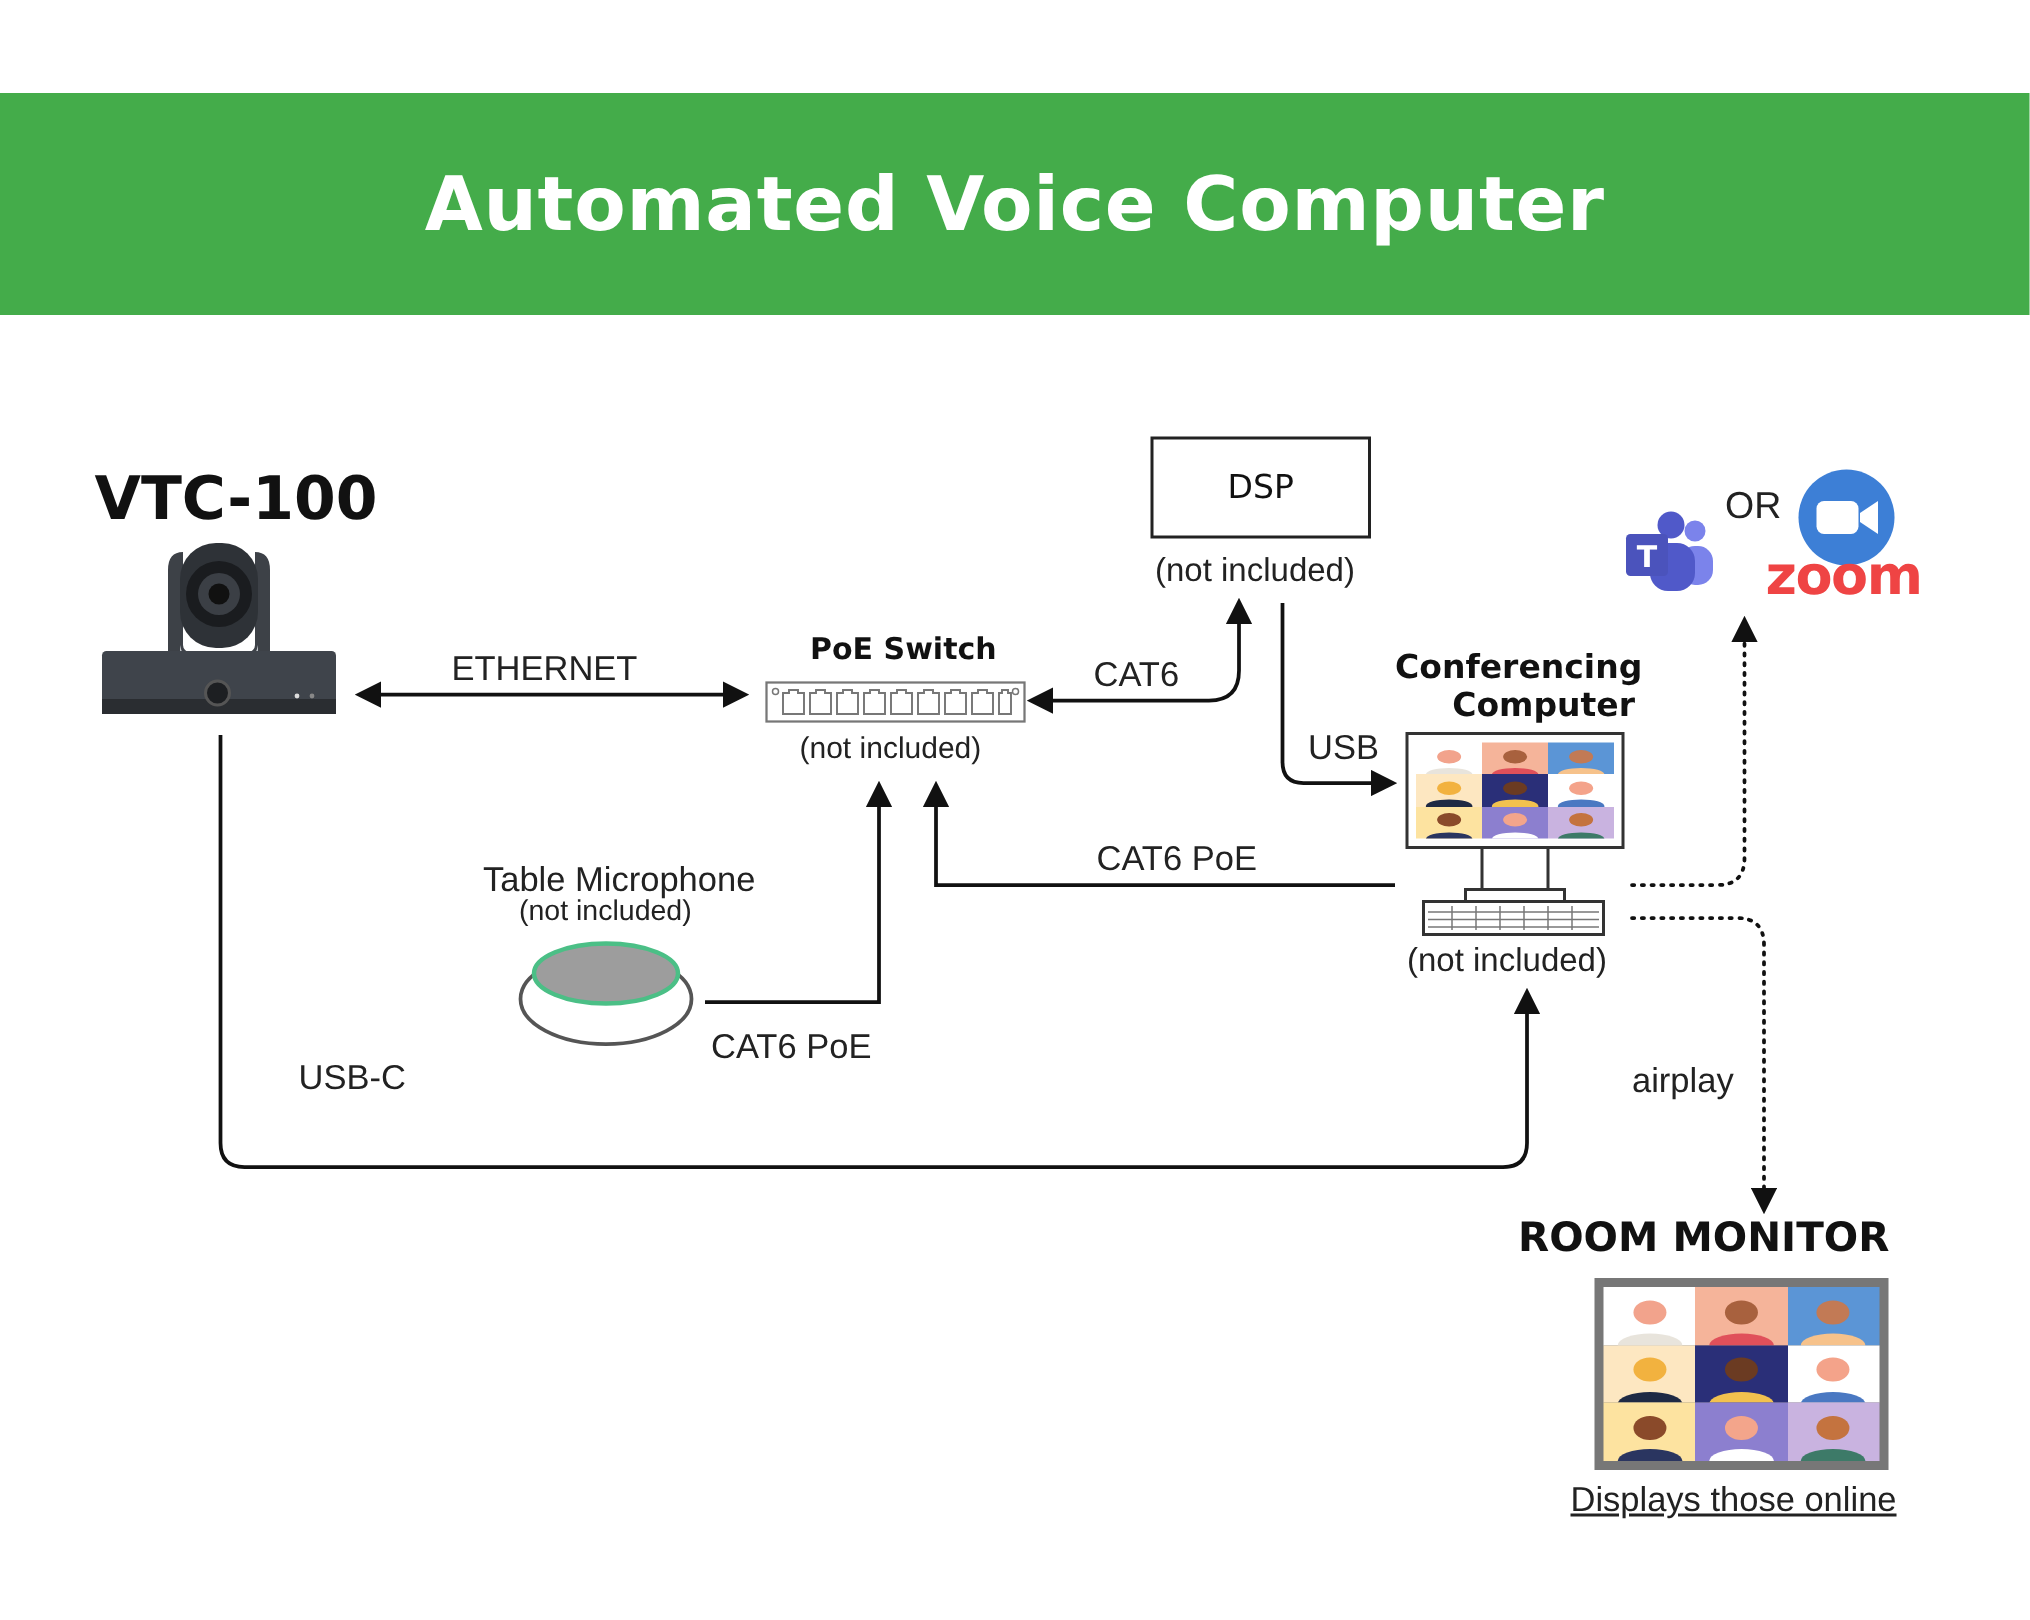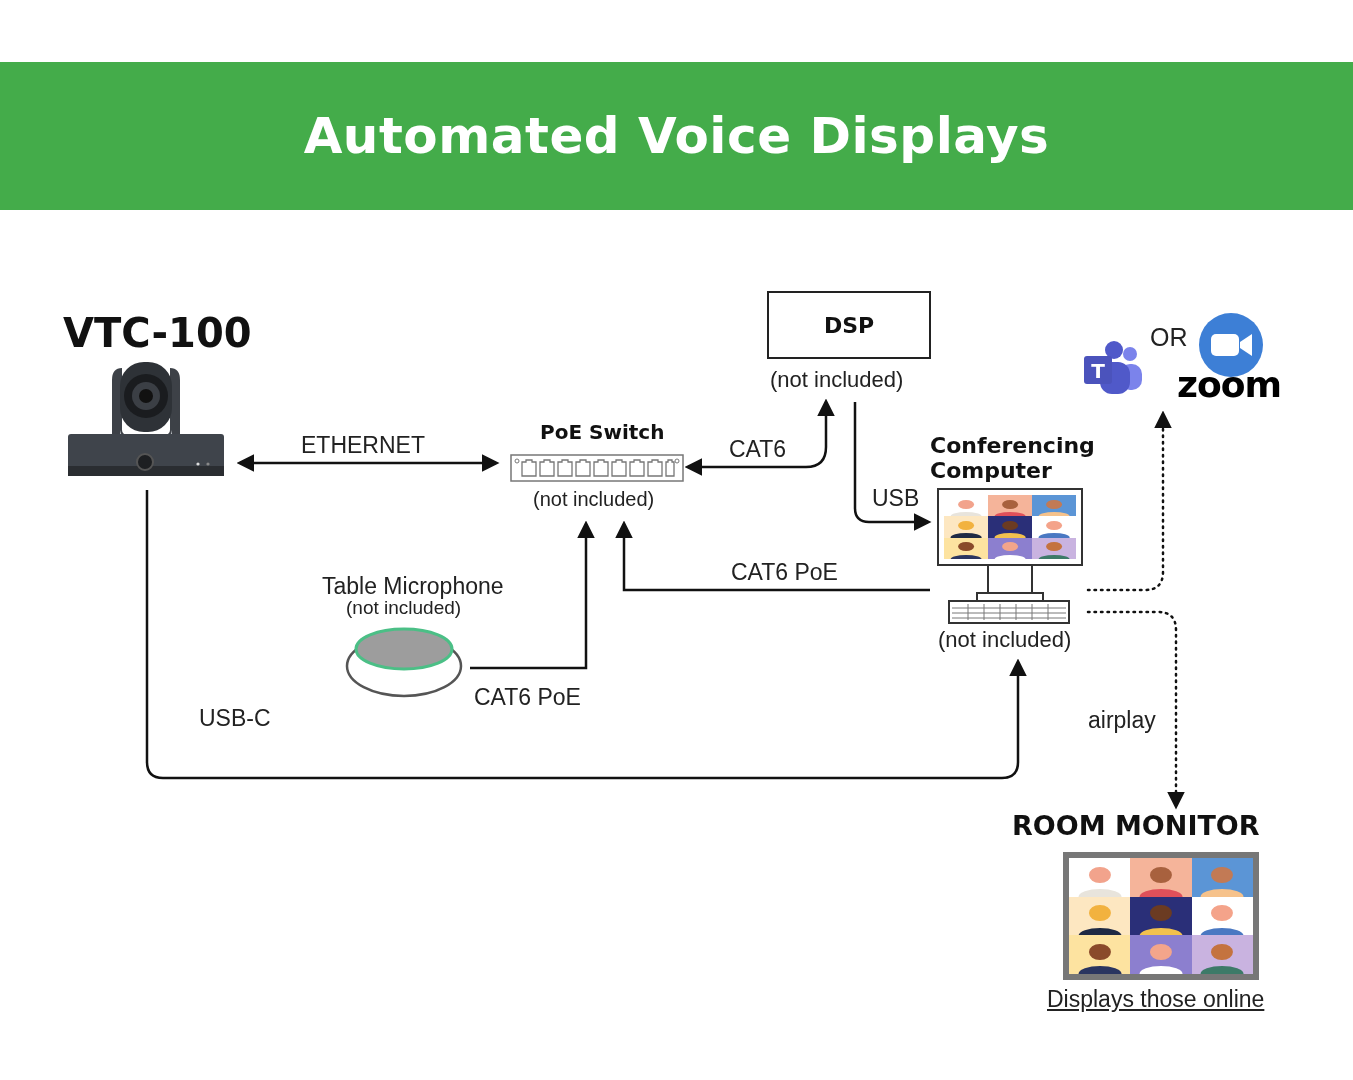--- a/index.html
+++ b/index.html
@@ -2,31 +2,31 @@
 <html><head>
 <meta charset="utf-8">
 <style>
   html, body { margin:0; padding:0; background:#ffffff; }
   body { width:1353px; height:1080px; position:relative; overflow:hidden; font-family:"DejaVu Sans", sans-serif; color:#111; }
   .banner { position:absolute; left:0; top:62px; width:1353px; height:148px; background:#44ac4a; display:flex; flex-direction:column; align-items:center; justify-content:center; }
   .banner div { color:#fff; font-weight:bold; font-size:50px; line-height:58px; letter-spacing:0.5px; }
   .lbl { position:absolute; white-space:nowrap; }
   .light { font-family:"Liberation Sans", sans-serif; font-weight:normal; color:#222; }
   svg.wires { position:absolute; left:0; top:0; }
-  .dsp-box { position:absolute; left:767px; top:291px; width:164px; height:68px; border:2px solid #222; box-sizing:border-box; display:flex; align-items:center; justify-content:center; font-weight:bold; font-size:22px; }
+  .dsp-box { position:absolute; left:767px; top:291px; width:147px; height:68px; border:2px solid #222; box-sizing:border-box; display:flex; align-items:center; justify-content:center; font-weight:normal; font-size:22px; }
   .grid3 { display:grid; grid-template-columns:repeat(3,1fr); grid-template-rows:repeat(3,1fr); }
   .grid3 span { display:block; position:relative; overflow:hidden; }
   .grid3 span::before { content:""; position:absolute; left:50%; top:22%; width:36%; height:42%; transform:translateX(-50%); border-radius:50%; background:var(--face,#c98a62); }
   .grid3 span::after { content:""; position:absolute; left:50%; bottom:-20%; width:70%; height:40%; transform:translateX(-50%); border-radius:50% 50% 0 0; background:var(--shirt,#e9e0d4); }
 </style>
 </head>
 <body>
 
 <div class="banner">
-  <div>Automated Voice Displays</div>
+  <div>Automated Voice Computer</div>
 </div>
 
 <svg class="wires" width="1353" height="1080">
   <defs>
     <marker id="ah" viewBox="0 0 10 10" refX="8" refY="5" markerWidth="7" markerHeight="7" orient="auto-start-reverse">
       <path d="M0,0 L10,5 L0,10 z" fill="#111"></path>
     </marker>
   </defs>
 
   <line x1="240" y1="463" x2="496" y2="463" stroke="#111" stroke-width="2.5" marker-start="url(#ah)" marker-end="url(#ah)"></line>
@@ -81,21 +81,21 @@
 </svg>
 <div class="lbl light" style="left:533px;top:488px;font-size:20px;">(not included)</div>
 
 <div class="dsp-box">
     <span>DSP</span>
   </div>
 <div class="lbl light" style="left:770px;top:367px;font-size:22px;">(not included)</div>
 <div class="lbl light" style="left:729px;top:436px;font-size:23px;">CAT6</div>
 <div class="lbl light" style="left:872px;top:485px;font-size:23px;">USB</div>
 
-<div class="lbl" style="left:930px;top:433px;width:160px;text-align:left;font-size:22px;font-weight:bold;line-height:25px;">
+<div class="lbl" style="left:930px;top:433px;width:160px;text-align:right;font-size:22px;font-weight:bold;line-height:25px;">
   <div>Conferencing</div>
   <div>Computer</div>
 </div>
 <div class="lbl" style="left:937px;top:488px;width:146px;height:78px;border:2px solid #333;box-sizing:border-box;padding:5px;background:#fff;">
   <div class="grid3" id="computer-grid" style="width:100%;height:100%;">
       <span style="background: rgb(255, 255, 255); --face: #f2a38c; --shirt: #e8e4dc;"></span>
       <span style="background: rgb(245, 180, 154); --face: #a8613e; --shirt: #e0505a;"></span>
       <span style="background: rgb(91, 149, 214); --face: #c27a55; --shirt: #f6c28b;"></span>
       <span style="background: rgb(253, 231, 193); --face: #f2b23f; --shirt: #1f2a44;"></span>
       <span style="background: rgb(42, 47, 120); --face: #6b3b22; --shirt: #f2c14e;"></span>
@@ -141,21 +141,21 @@
   <rect x="18" y="22" width="30" height="32" rx="12" fill="#5059c9"></rect>
   <rect x="2" y="16" width="28" height="28" rx="3" fill="#4b53bc"></rect>
   <text x="16" y="38" font-family="DejaVu Sans, sans-serif" font-size="20" font-weight="bold" fill="#fff" text-anchor="middle">T</text>
 </svg>
 <div class="lbl light" style="left:1150px;top:323px;font-size:25px;">OR</div>
 <svg class="lbl" style="left:1198px;top:312px;" width="66" height="66">
   <circle cx="33" cy="33" r="32" fill="#3d7fd6"></circle>
   <rect x="13" y="22" width="28" height="22" rx="5" fill="#fff"></rect>
   <path d="M42,30 L54,22 L54,44 L42,36 Z" fill="#fff"></path>
 </svg>
-<div class="lbl" style="left:1177px;top:364px;font-size:36px;font-weight:bold;color:#000000;letter-spacing:-1px;">zoom</div>
+<div class="lbl" style="left:1177px;top:364px;font-size:36px;font-weight:bold;color:#ef4444;letter-spacing:-1px;">zoom</div>
 
 <div class="lbl light" style="left:1088px;top:707px;font-size:23px;">airplay</div>
 
 <div class="lbl" style="left:1012px;top:810px;font-size:27px;font-weight:bold;">ROOM MONITOR</div>
 <div class="lbl" style="left:1063px;top:852px;width:196px;height:128px;background:#777;padding:6px;box-sizing:border-box;">
   <div class="grid3" id="monitor-grid" style="width:100%;height:100%;">
       <span style="background: rgb(255, 255, 255); --face: #f2a38c; --shirt: #e8e4dc;"></span>
       <span style="background: rgb(245, 180, 154); --face: #a8613e; --shirt: #e0505a;"></span>
       <span style="background: rgb(91, 149, 214); --face: #c27a55; --shirt: #f6c28b;"></span>
       <span style="background: rgb(253, 231, 193); --face: #f2b23f; --shirt: #1f2a44;"></span>

